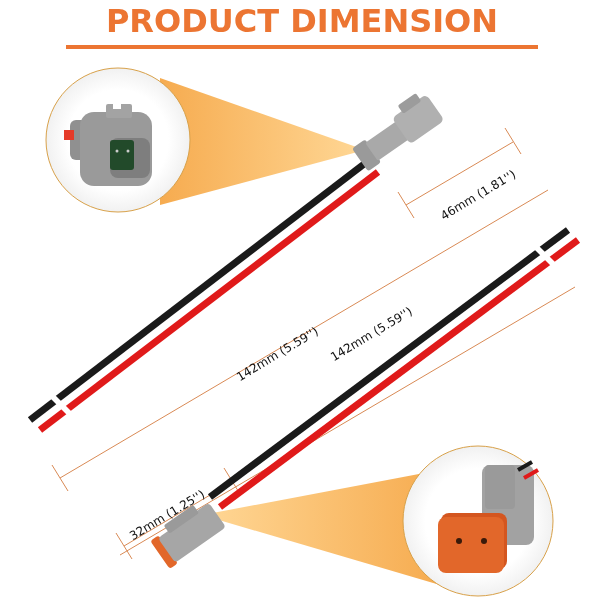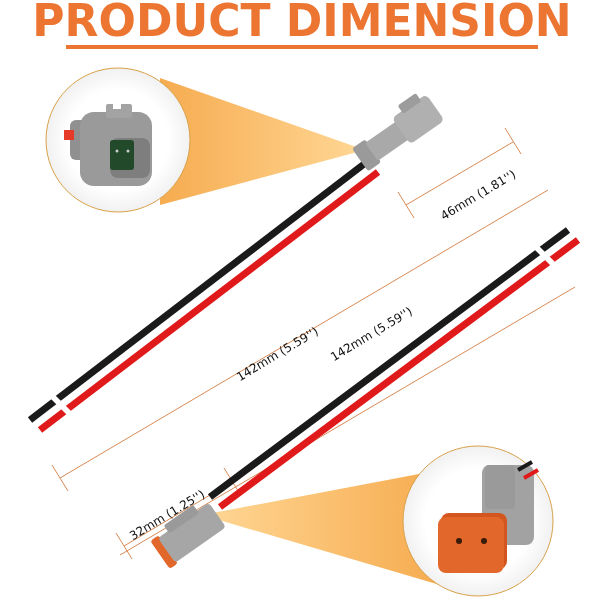--- a/index.html
+++ b/index.html
@@ -1,17 +1,17 @@
 <!DOCTYPE html>
 <html><head>
 <meta charset="utf-8">
 <style>
   html,body{margin:0;padding:0;background:#fff;}
   body{width:604px;height:604px;position:relative;overflow:hidden;font-family:"DejaVu Sans",sans-serif;}
-  .title{position:absolute;left:0;top:0;width:604px;text-align:center;font-family:"DejaVu Sans",sans-serif;font-weight:bold;font-size:44px;letter-spacing:0px;color:#ec7532;line-height:42px;}
+  .title{position:absolute;left:0;top:0;width:604px;text-align:center;font-family:"DejaVu Sans",sans-serif;font-weight:bold;font-size:32px;letter-spacing:0px;color:#ec7532;line-height:42px;}
   .title-rule{position:absolute;left:66px;top:45px;width:472px;height:4px;background:#ec7532;}
   svg.scene{position:absolute;left:0;top:0;}
   .lbl{position:absolute;font-family:"DejaVu Sans",sans-serif;font-size:12px;color:#111;white-space:nowrap;transform-origin:0 0;}
 </style>
 </head>
 <body>
 
 <div class="title">PRODUCT DIMENSION</div>
 <div class="title-rule"></div>
 

